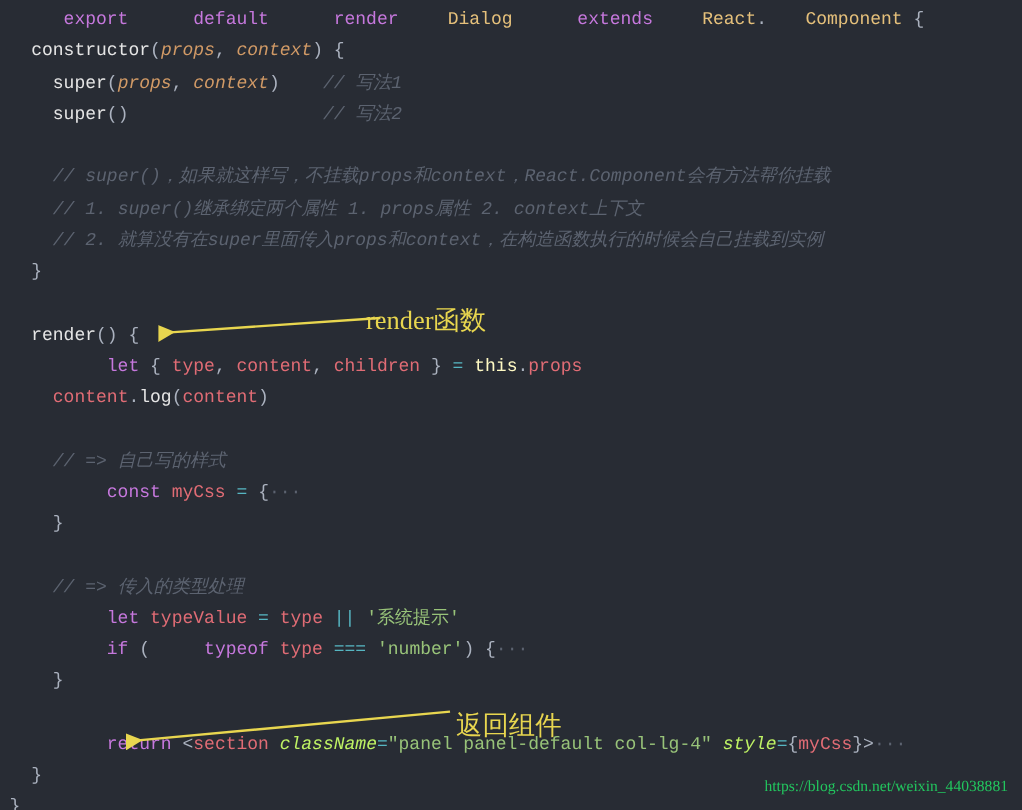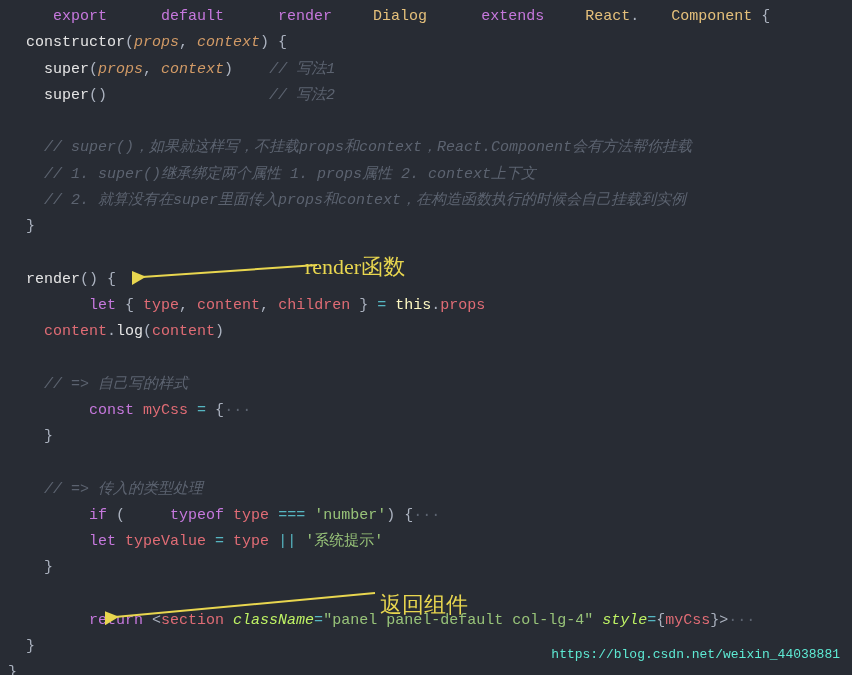--- a/index.html
+++ b/index.html
@@ -48,23 +48,23 @@
     
     .arrow {
       position: absolute;
       pointer-events: none;
     }
     
     .watermark {
       position: absolute;
       bottom: 8px;
       right: 12px;
-      color: #5eead4;
+      color: #22c55e;
       font-size: 13px;
-      font-family: Liberation Mono, monospace;
+      font-family: Liberation Serif, serif;
     }
   </style>
 </head>
 <body>
 
 <div class="code-editor">
 <div class="line"><span class="keyword">export</span> <span class="keyword">default</span> <span class="keyword">render</span> <span class="class-name">Dialog</span> <span class="keyword">extends</span> <span class="class-name">React</span><span class="punct">.</span><span class="class-name">Component</span> <span class="punct">{</span></div>
 <div class="line">  <span class="function-name">constructor</span><span class="punct">(</span><span class="param">props</span><span class="punct">, </span><span class="param">context</span><span class="punct">) {</span></div>
 <div class="line">    <span class="function-name">super</span><span class="punct">(</span><span class="param">props</span><span class="punct">, </span><span class="param">context</span><span class="punct">)</span>    <span class="comment">// 写法1</span></div>
 <div class="line">    <span class="function-name">super</span><span class="punct">()</span>                  <span class="comment">// 写法2</span></div>
@@ -76,22 +76,22 @@
 <div class="line"></div>
 <div class="line">  <span class="function-name">render</span><span class="punct">() {</span></div>
 <div class="line">    <span class="keyword">let</span> <span class="punct">{ </span><span class="variable">type</span><span class="punct">, </span><span class="variable">content</span><span class="punct">, </span><span class="variable">children</span> <span class="punct">} </span><span class="operator">=</span> <span class="this">this</span><span class="punct">.</span><span class="property">props</span></div>
 <div class="line">    <span class="variable">content</span><span class="punct">.</span><span class="function-name">log</span><span class="punct">(</span><span class="variable">content</span><span class="punct">)</span></div>
 <div class="line"></div>
 <div class="line">    <span class="comment">// =&gt; 自己写的样式</span></div>
 <div class="line">    <span class="keyword">const</span> <span class="variable">myCss</span> <span class="operator">=</span> <span class="punct">{</span><span class="fold">···</span></div>
 <div class="line">    <span class="punct">}</span></div>
 <div class="line"></div>
 <div class="line">    <span class="comment">// =&gt; 传入的类型处理</span></div>
+<div class="line">    <span class="keyword">let</span> <span class="variable">typeValue</span> <span class="operator">=</span> <span class="variable">type</span> <span class="operator">||</span> <span class="string">'系统提示'</span></div>
 <div class="line">    <span class="keyword">if</span> <span class="punct">(</span><span class="keyword">typeof</span> <span class="variable">type</span> <span class="operator">===</span> <span class="string">'number'</span><span class="punct">) {</span><span class="fold">···</span></div>
-<div class="line">    <span class="keyword">let</span> <span class="variable">typeValue</span> <span class="operator">=</span> <span class="variable">type</span> <span class="operator">||</span> <span class="string">'系统提示'</span></div>
 <div class="line">    <span class="punct">}</span></div>
 <div class="line"></div>
 <div class="line">    <span class="keyword">return</span> <span class="punct">&lt;</span><span class="tag">section</span> <span class="attr">className</span><span class="operator">=</span><span class="string">"panel panel-default col-lg-4"</span> <span class="attr">style</span><span class="operator">=</span><span class="punct">{</span><span class="variable">myCss</span><span class="punct">}&gt;</span><span class="fold">···</span></div>
 <div class="line">  <span class="punct">}</span></div>
 <div class="line"><span class="punct">}</span></div>
 </div>
 
 <div class="annotation" style="top: 248px; left: 305px;">render函数</div>
 <div class="annotation" style="top: 586px; left: 380px; text-align: center;">返回组件</div>
 

